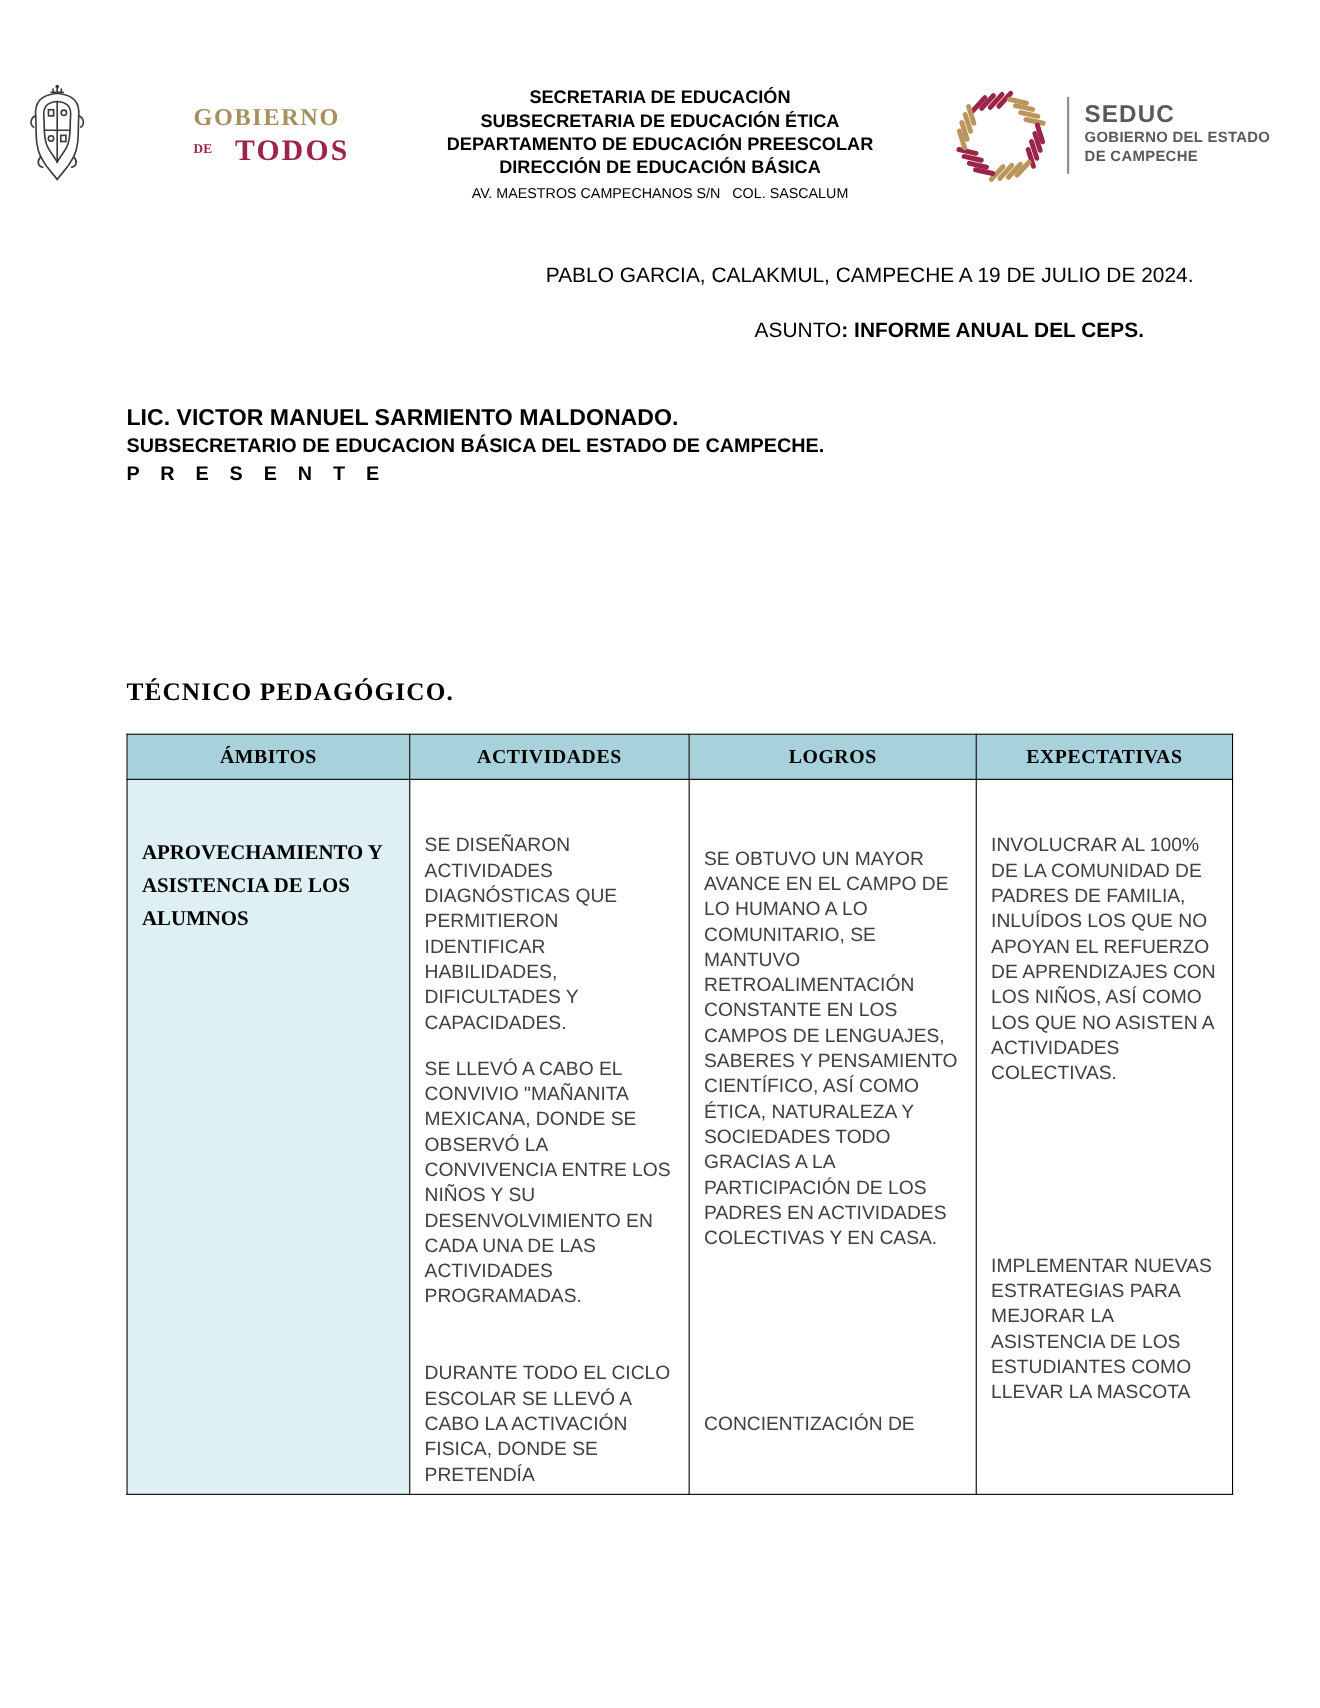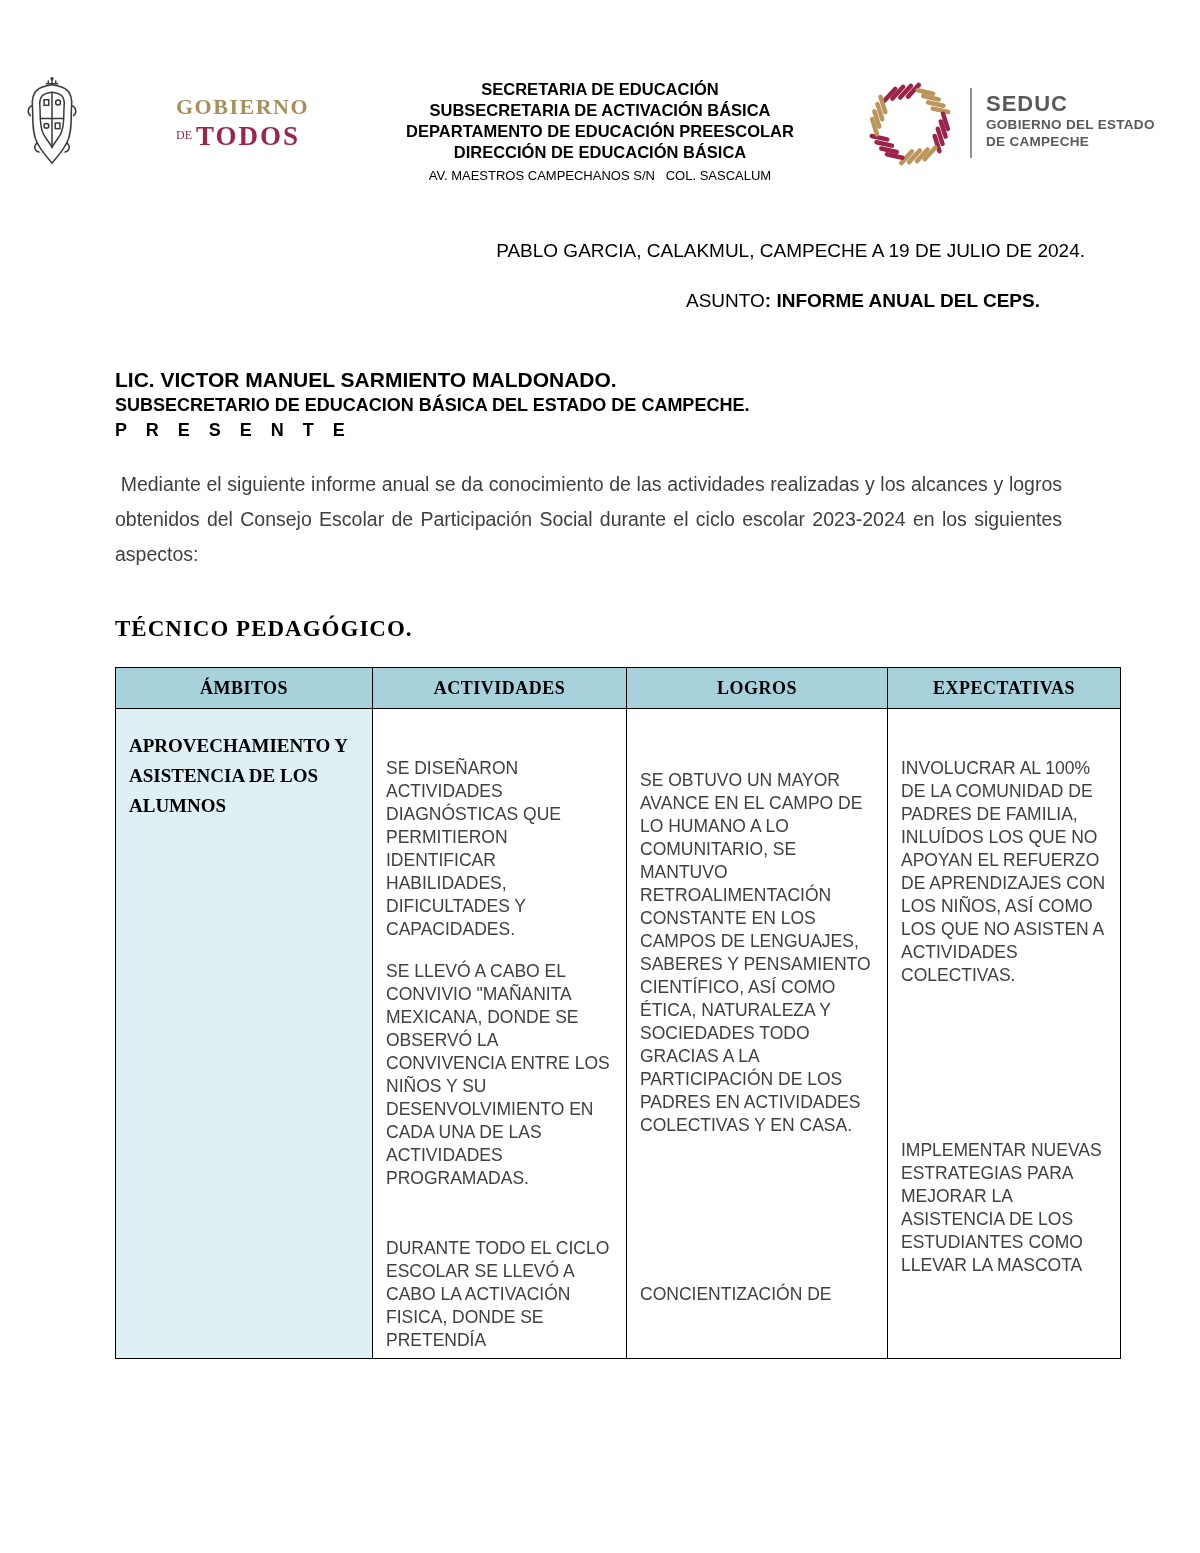--- a/index.html
+++ b/index.html
@@ -11,21 +11,21 @@
     font-family:"Liberation Sans", sans-serif;
     color:#000;
     overflow:hidden;
   }
 
   
   .coat{position:absolute;left:24px;top:74px;width:56px;height:100px;}
   .gob-logo{position:absolute;left:176px;top:94px;font-family:"Liberation Serif", serif;}
   .gob-word1{font-size:22px;font-weight:bold;color:#a5905e;letter-spacing:1.5px;}
   .gob-line2{margin-top:1px;}
-  .gob-de{font-size:12px;font-weight:normal;color:#9d2449;position:relative;top:-6px;margin-right:4px;}
+  .gob-de{font-size:12px;font-weight:bold;color:#9d2449;position:relative;top:-6px;margin-right:21px;}
   .gob-todos{font-size:27px;font-weight:bold;color:#9d2449;letter-spacing:2px;}
 
   .org-block{position:absolute;left:380px;top:79px;width:440px;text-align:center;}
   .org-line{font-weight:bold;font-size:16.5px;line-height:21px;white-space:pre;}
   .org-address{font-size:13px;line-height:18px;margin-top:4px;white-space:pre;}
 
   .seduc{position:absolute;left:866px;top:76px;width:320px;height:100px;}
   .seduc-hex{position:absolute;left:0;top:0;width:88px;height:96px;}
   .seduc-divider{position:absolute;left:104px;top:12px;width:2px;height:70px;background:#8f9093;}
   .seduc-textblock{position:absolute;left:120px;top:16px;color:#58595b;}
@@ -70,21 +70,21 @@
     font-family:"Liberation Serif", serif;
     font-size:18px;font-weight:bold;
     text-align:center;vertical-align:middle;
     letter-spacing:.5px;
   }
   .row-main{height:650px;}
   .cell-ambito{
     background:#def0f4;
     font-family:"Liberation Serif", serif;
     font-size:19px;font-weight:bold;line-height:30px;
-    padding:22px 12px 0 13px;
+    padding:52px 12px 0 13px;
   }
   .cell-text{font-size:17.5px;line-height:23px;color:#404040;padding:48px 10px 0 13px;}
   .cell-text p{margin:0;}
   .cell-logros{padding-top:60px;}
   .m-small{margin-top:19px !important;}
   .m-med{margin-top:47px !important;}
   .m-big-logros{margin-top:146px !important;}
   .m-big-exp{margin-top:152px !important;}
 
   
@@ -113,21 +113,21 @@
 
   <div class="gob-logo">
     <div class="gob-word1">GOBIERNO</div>
     <div class="gob-line2">
       <span class="gob-de">DE</span><span class="gob-todos">TODOS</span>
     </div>
   </div>
 
   <div class="org-block">
     <div class="org-line">SECRETARIA DE EDUCACIÓN</div>
-    <div class="org-line">SUBSECRETARIA DE ACTIVACIÓN BÁSICA</div>
+    <div class="org-line">SUBSECRETARIA DE EDUCACIÓN ÉTICA</div>
     <div class="org-line">DEPARTAMENTO DE EDUCACIÓN PREESCOLAR</div>
     <div class="org-line">DIRECCIÓN DE EDUCACIÓN BÁSICA</div>
     <div class="org-address">AV. MAESTROS CAMPECHANOS S/N   COL. SASCALUM</div>
   </div>
 
   <div class="seduc">
     <svg class="seduc-hex" viewBox="0 0 90 96">
       <defs>
         <g id="seg" stroke-width="4.6" stroke-linecap="round" fill="none">
           <line x1="30" y1="12" x2="19" y2="24"></line>
@@ -168,21 +168,20 @@
   <div class="subject">
     <span>ASUNTO</span><span class="bold">: INFORME ANUAL DEL CEPS.</span>
   </div>
 
   <div class="recipient">
     <div class="recipient-name">LIC. VICTOR MANUEL SARMIENTO MALDONADO.</div>
     <div class="recipient-title">SUBSECRETARIO DE EDUCACION BÁSICA DEL ESTADO DE CAMPECHE.</div>
     <div class="recipient-presente">P R E S E N T E</div>
   </div>
 
-  <div class="body-par"> Mediante el siguiente informe anual se da conocimiento de las actividades realizadas y los alcances y logros obtenidos del Consejo Escolar de Participación Social durante el ciclo escolar 2023-2024 en los siguientes aspectos:</div>
 
   <div class="section-heading">TÉCNICO PEDAGÓGICO.</div>
 
   <table class="report-table">
     <colgroup>
       <col style="width:257px">
         <col style="width:254px">
         <col style="width:261px">
         <col style="width:233px">
     </colgroup>

